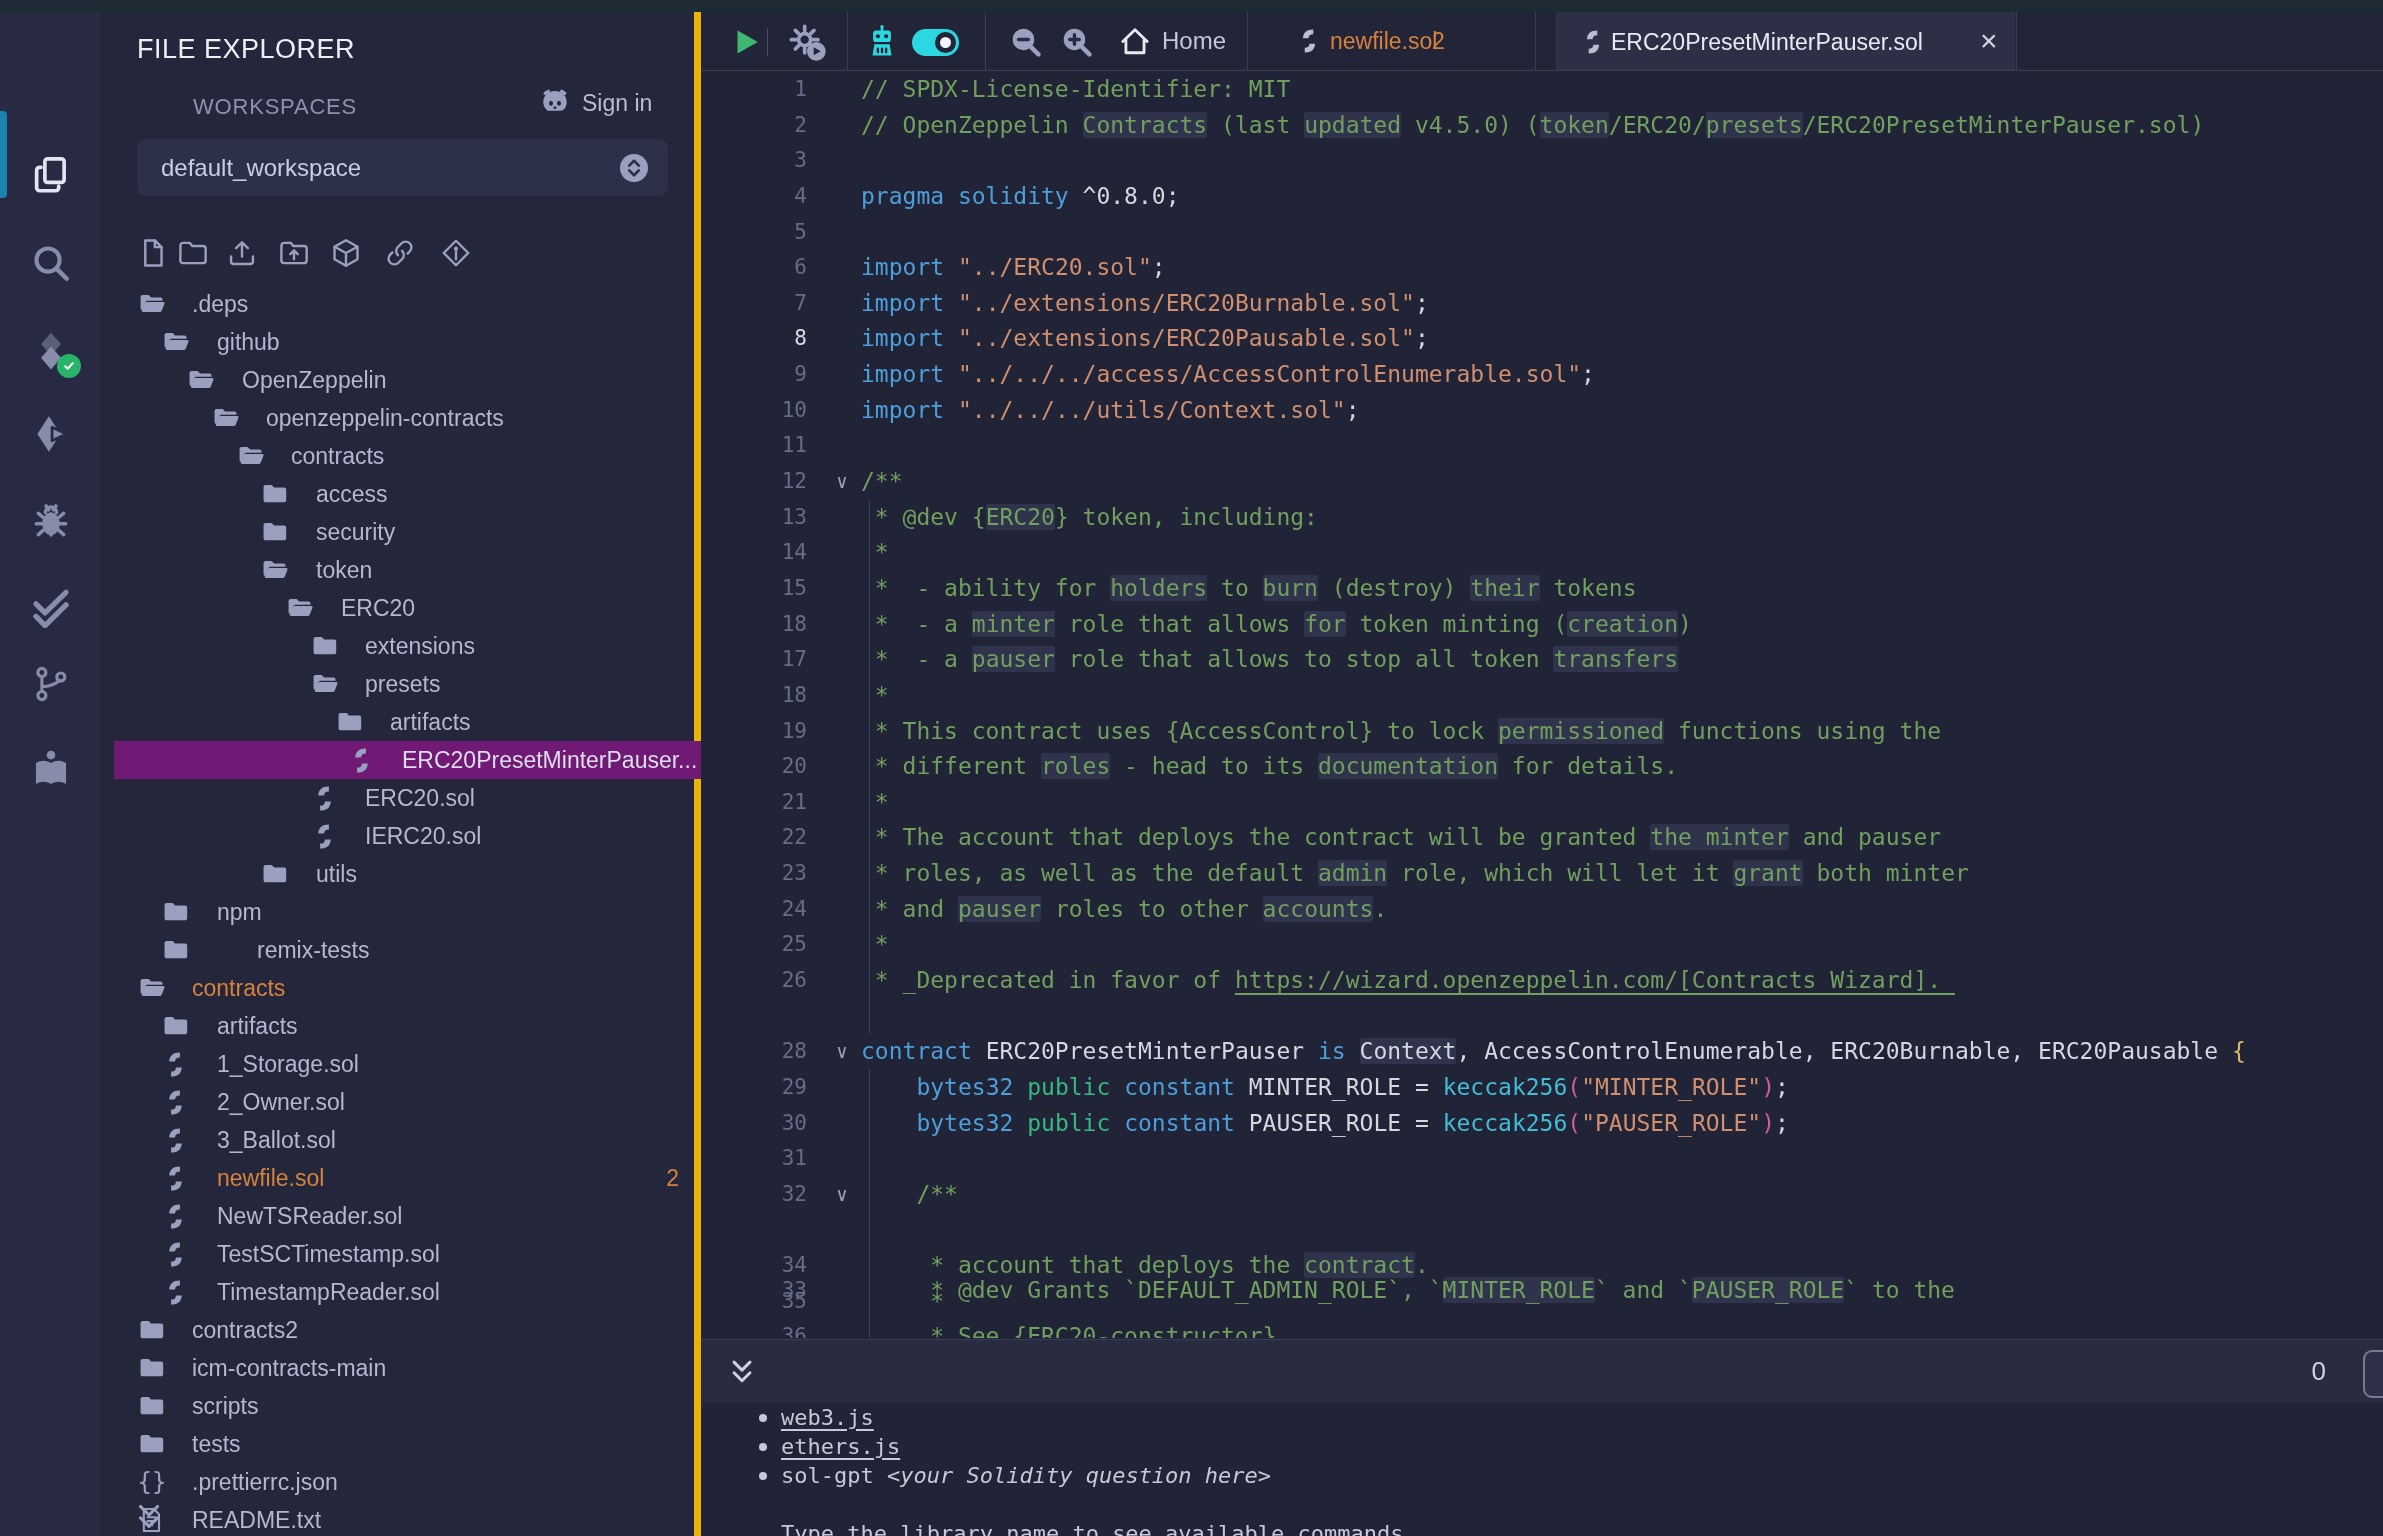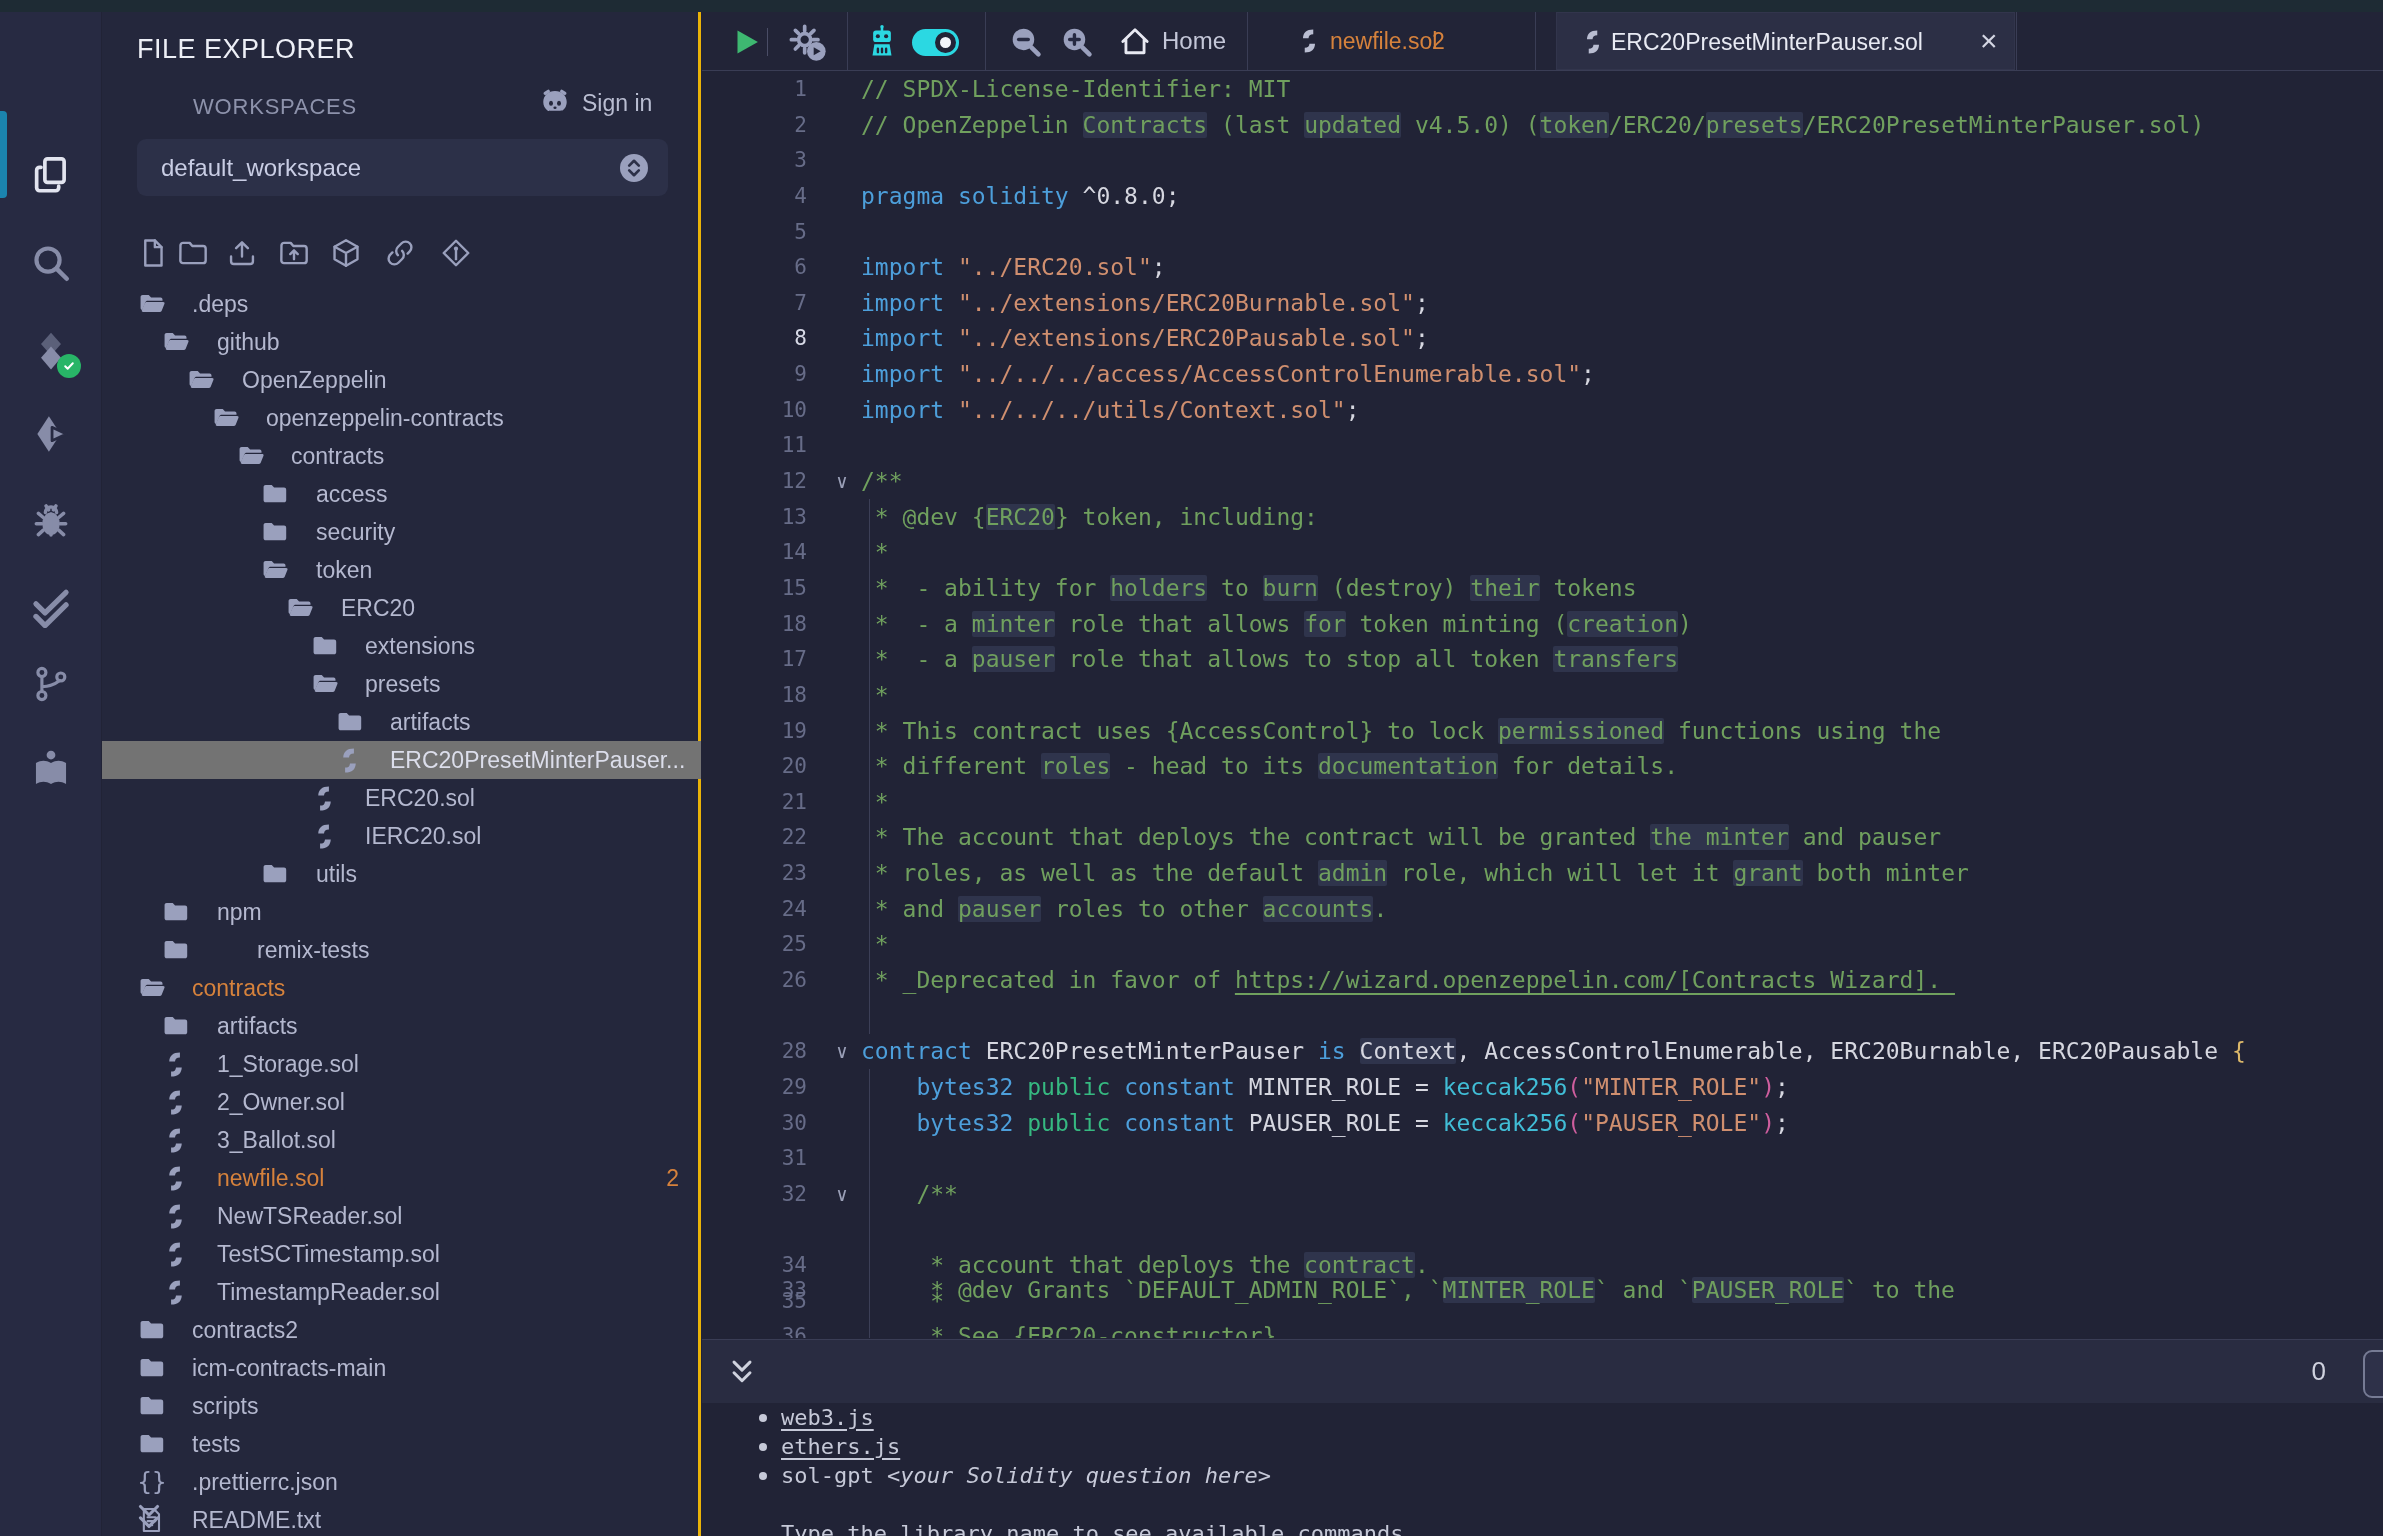--- a/index.html
+++ b/index.html
@@ -16,38 +16,38 @@
   #activitybar{left:0;top:12px;width:101px;height:1525px;background:#272a42;}
   .ab-item{position:absolute;left:0;width:101px;height:71px;display:flex;align-items:center;justify-content:center;color:#878ca8;}
   .ab-item.active{color:#e2e4ef;}
   .ab-item .icon{width:42px;height:42px;}
   #ab-indicator{left:0;top:99px;width:7px;height:87px;background:#1b84ae;border-radius:0 4px 4px 0;}
   #remix-logo{left:16px;top:8px;width:69px;height:75px;}
   .ab-badge{position:absolute;right:20px;bottom:8px;width:24px;height:24px;border-radius:50%;background:#28b567;display:flex;align-items:center;justify-content:center;}
   .ab-badge svg{width:14px;height:14px;}
 
   
-  #sidepanel{left:102px;top:12px;width:599px;height:1525px;background:#24273c;border-right:3px solid #eab308;box-sizing:border-box;}
+  #sidepanel{left:102px;top:12px;width:599px;height:1525px;background:#24273c;border-right:7px solid #eab308;box-sizing:border-box;}
   #fe-title{left:35px;top:22px;font-size:27px;letter-spacing:0.5px;color:#edeff6;font-weight:500;}
   #fe-shield{left:493px;top:20px;width:34px;height:36px;}
   #fe-chevron{left:543px;top:22px;width:30px;height:30px;color:#c9cce0;}
   #ws-burger{left:35px;top:79px;width:32px;height:28px;color:#9aa0bd;}
   #ws-label{left:91px;top:82px;font-size:22px;letter-spacing:0.8px;color:#8d92ab;font-weight:500;}
   #signin{left:436px;top:75px;display:flex;align-items:center;gap:10px;color:#b9bdd1;font-size:23px;}
   #signin .icon{width:34px;height:32px;color:#9aa0bd;}
   #ws-pill{left:35px;top:127px;width:531px;height:57px;background:#2c3048;border-radius:9px;display:flex;align-items:center;padding:0 18px 0 24px;box-sizing:border-box;}
   #ws-pill .wsname{flex:1;font-size:24px;color:#c9cde4;}
   #ws-pill .icon{width:32px;height:32px;color:#9aa0bd;}
   #fe-actions{left:0px;top:220px;height:44px;width:599px;}
   .fa-icon{position:absolute;top:4px;width:32px;height:34px;color:#9aa0bd;}
 
   
   #tree{left:0;top:273px;width:599px;height:1251px;overflow:hidden;}
   .trow{position:relative;height:38px;width:599px;cursor:pointer;}
-  .trow.selected{background:#737373;}
+  .trow.selected{background:#701a75;margin-left:12px;}
   .trow .ticon{position:absolute;top:5px;width:30px;height:28px;color:#9aa0bd;}
   .trow .ticon.sol{top:6px;width:21px;height:27px;margin-left:4px;}
   .trow .tlabel{position:absolute;top:0;line-height:38px;font-size:23px;color:#b4b8cf;white-space:nowrap;}
   .trow.selected .tlabel{color:#dcdeeb;}
   .trow.orange .tlabel{color:#d6823c;}
   .trow .tbadge{position:absolute;right:22px;top:0;line-height:38px;font-size:23px;color:#d6823c;}
   .ticon.json{font-family:"DejaVu Sans Mono",monospace;font-size:24px;line-height:28px;color:#9aa0bd;text-align:center;}
   #panel-bottom-chevron{left:30px;top:1483px;width:34px;height:44px;color:#9aa0bd;}
 
   

